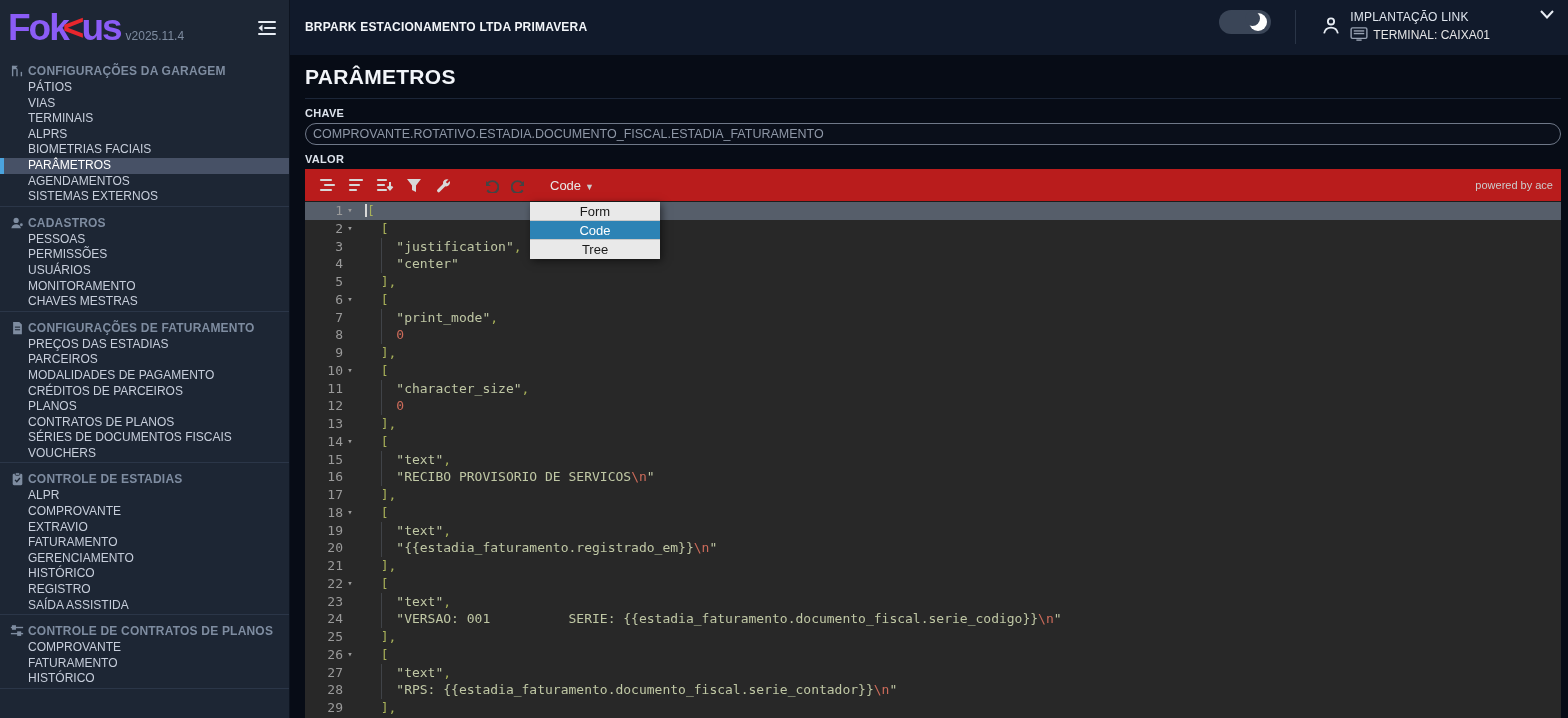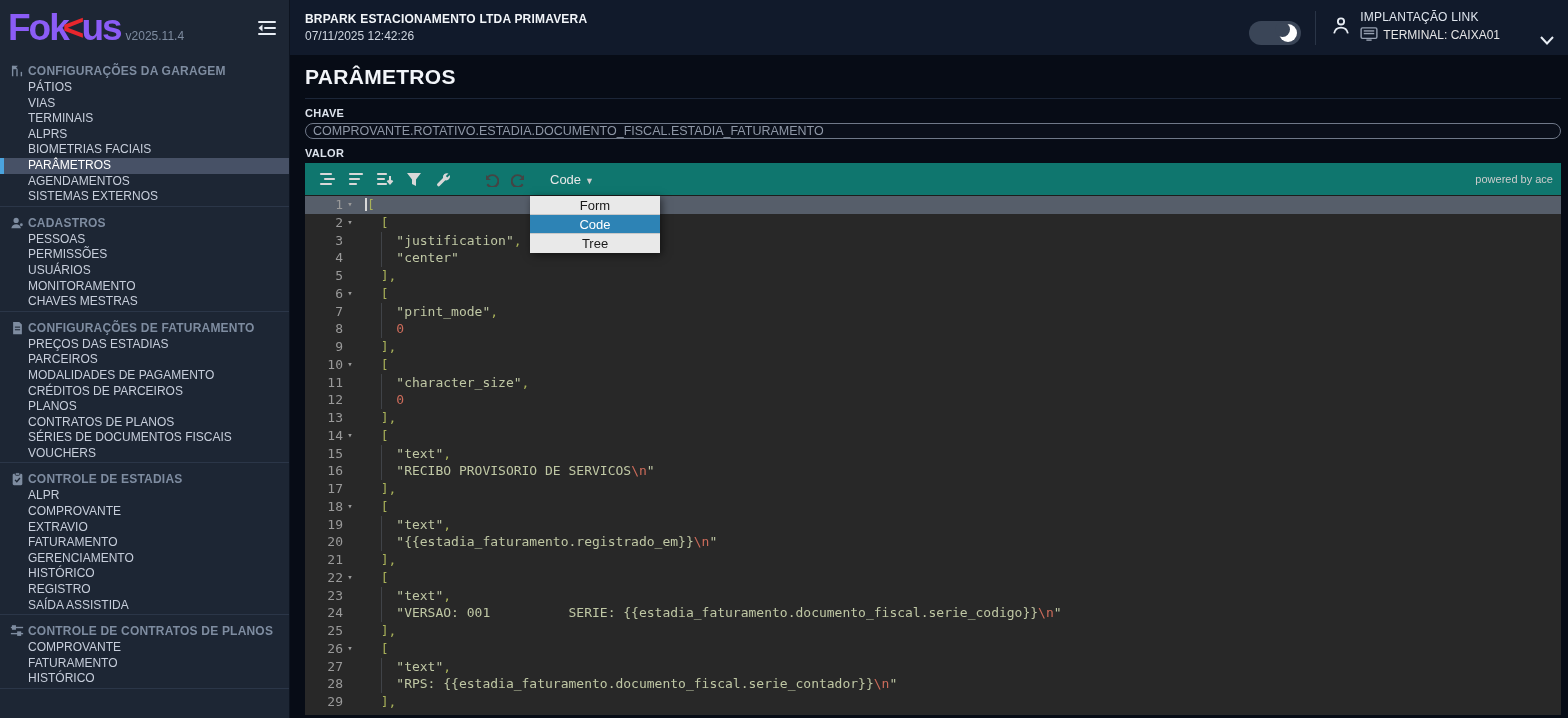--- a/index.html
+++ b/index.html
@@ -30,45 +30,45 @@
 
   
   .right { flex:1; display:flex; flex-direction:column; height:718px; min-width:0; }
 
   
   .topbar { height:55px; background:#111a2b; display:flex; align-items:center;
             padding:0 14px 0 15px; flex-shrink:0; }
   .company-block { line-height:1.25; }
   .company { color:#f2f5f9; font-size:12px; font-weight:bold; letter-spacing:.2px; }
   .datetime { color:#cfd6e0; font-size:12px; margin-top:2px; }
-  .topbar-right { margin-left:auto; display:flex; align-items:flex-end; gap:14px; }
+  .topbar-right { margin-left:auto; display:flex; align-items:flex-start; gap:24px; }
   .toggle { width:52px; height:24px; background:#3a4557; border-radius:12px; position:relative; cursor:pointer; }
   .toggle .moon { position:absolute; right:4px; top:3px; width:18px; height:18px; border-radius:50%;
                   background:#ffffff; }
   .toggle .moon::after { content:""; position:absolute; left:-4px; top:-2px; width:15px; height:15px;
                   border-radius:50%; background:#3a4557; }
   .vdiv { width:1px; height:34px; background:#2a3547; }
   .user-block { display:flex; align-items:center; gap:8px; cursor:pointer; }
   .user-texts { line-height:1.3; }
   .user-role { color:#dfe5ee; font-size:12px; letter-spacing:.2px; }
   .terminal-line { display:flex; align-items:center; gap:5px; color:#e5e5e5; font-size:12px; margin-top:1px; }
   .chevron-down { margin-left:26px; display:flex; cursor:pointer; }
 
   
   .content { flex:1; padding:10px 7px 0 15px; min-width:0; }
   .page-title { color:#f2f5f9; font-size:21px; font-weight:bold; letter-spacing:.3px; padding-bottom:9px;
                 border-bottom:1px solid #1c2638; }
   .field-label { color:#dde3ec; font-size:11px; font-weight:bold; letter-spacing:.3px; margin-top:8px; }
-  .chave-input { display:block; width:100%; height:16px; margin-top:4px; background:#0a0f1a;
+  .chave-input { display:block; width:100%; height:22px; margin-top:4px; background:#0a0f1a;
                  border:1px solid #6f7888; color:#8e97a6; font-size:12.5px; padding:0 7px;
                  font-family:"Liberation Sans", sans-serif; border-radius:11px; }
 
   
   .editor { margin-top:4px; height:552px; background:#282828; position:relative; overflow:hidden; }
-  .ed-toolbar { height:33px; background:#0f766e; border-bottom:1px solid #1d1d1d;
+  .ed-toolbar { height:33px; background:#b91c1c; border-bottom:1px solid #1d1d1d;
                 display:flex; align-items:center; padding-left:8px; }
   .tb-btn { width:28px; height:26px; display:flex; align-items:center; justify-content:center;
             cursor:pointer; margin-right:1px; border-radius:2px; }
   .tb-btn.disabled { cursor:default; }
   .tb-gap { width:18px; }
   .mode-btn { color:#e8e8e8; font-size:13px; margin-left:10px; cursor:pointer; padding:3px 6px; }
   .mode-btn .arr { font-size:9px; margin-left:4px; color:#cccccc; }
   .powered { margin-left:auto; margin-right:8px; color:#cccccc; font-size:11px; }
 
   
@@ -217,21 +217,20 @@
         </div>
         <div class="menu-section"></div>
       </div>
   </div>
 
   <div class="right">
 
     <div class="topbar">
       <div class="company-block">
         <div class="company">BRPARK ESTACIONAMENTO LTDA PRIMAVERA</div>
-        <div class="datetime">07/11/2025 12:42:26</div>
       </div>
       <div class="topbar-right">
         <div class="toggle">
           <span class="moon"></span>
         </div>
         <div class="vdiv"></div>
         <div class="user-block">
           <span>
             <svg width="22" height="22" viewBox="0 0 24 24" fill="none" stroke="#e8edf4" stroke-width="2">
               <circle cx="12" cy="7" r="3.4"></circle>

